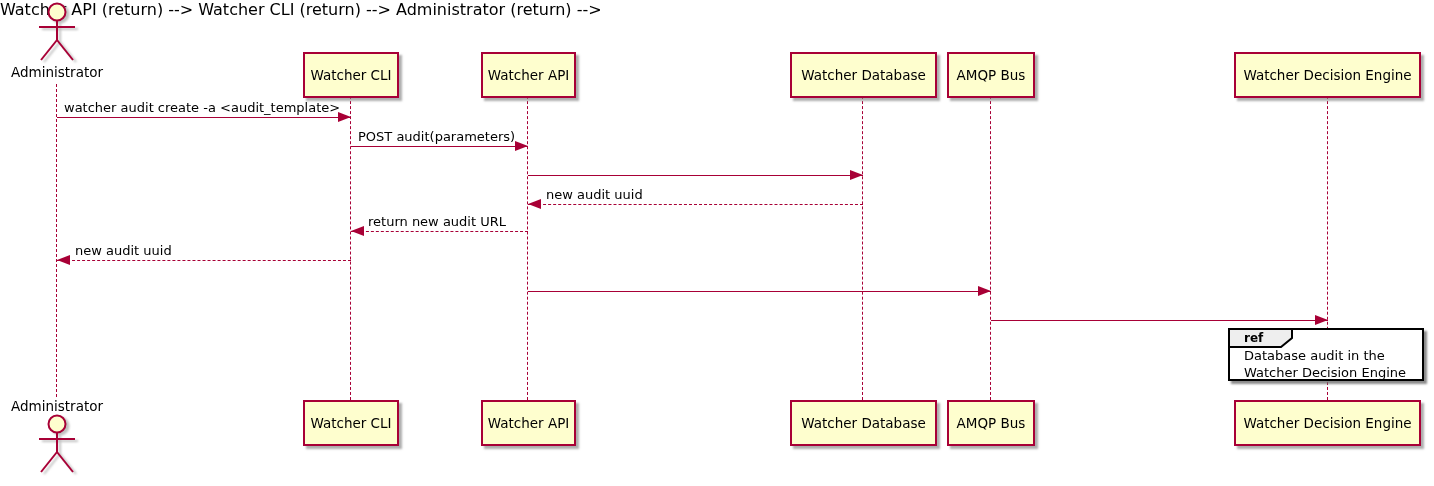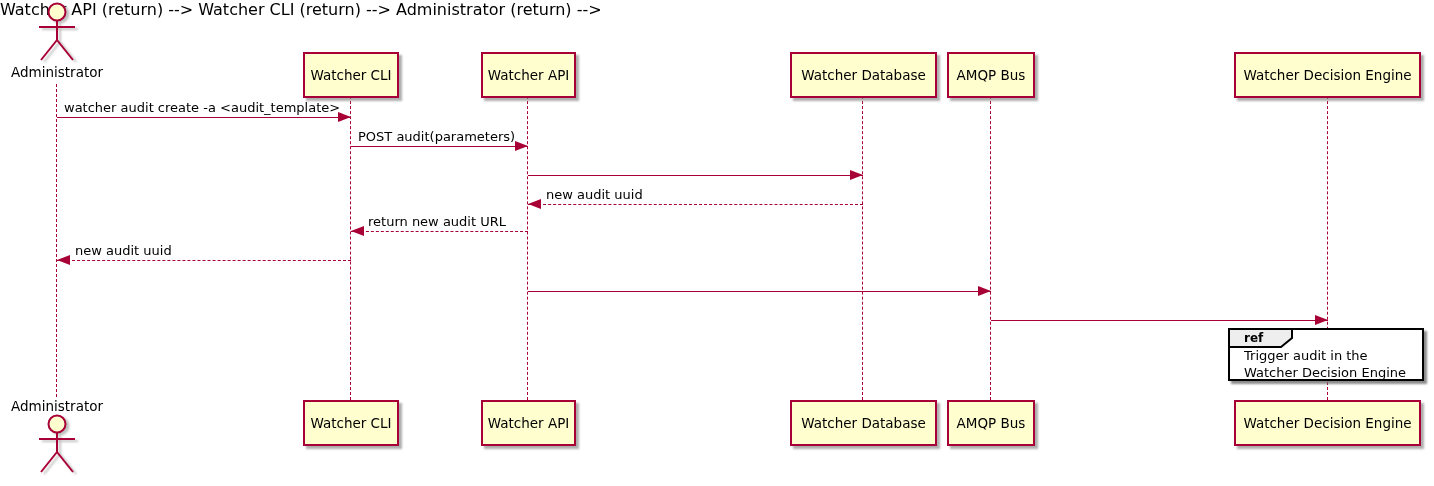--- a/index.html
+++ b/index.html
@@ -145,18 +145,18 @@
   <div class="mline solid" style="left:991px;top:320px;width:337px"></div>
   <div class="ah r" style="left:1315px;top:315px"></div>
 
   
   <div class="refbox">
     <svg class="reftab" width="66" height="20" viewBox="0 0 66 20">
       <path d="M1,1 H64 V10 L53,19 H1 Z" fill="#EEEEEE" stroke="#000000" stroke-width="2"></path>
     </svg>
     <span class="refkw">ref</span>
     <div class="refbody">
-      <div>Trigger audit in the</div>
+      <div>Database audit in the</div>
       <div>Watcher Decision Engine</div>
     </div>
   </div>
 
 </div>
 
 </body></html>

